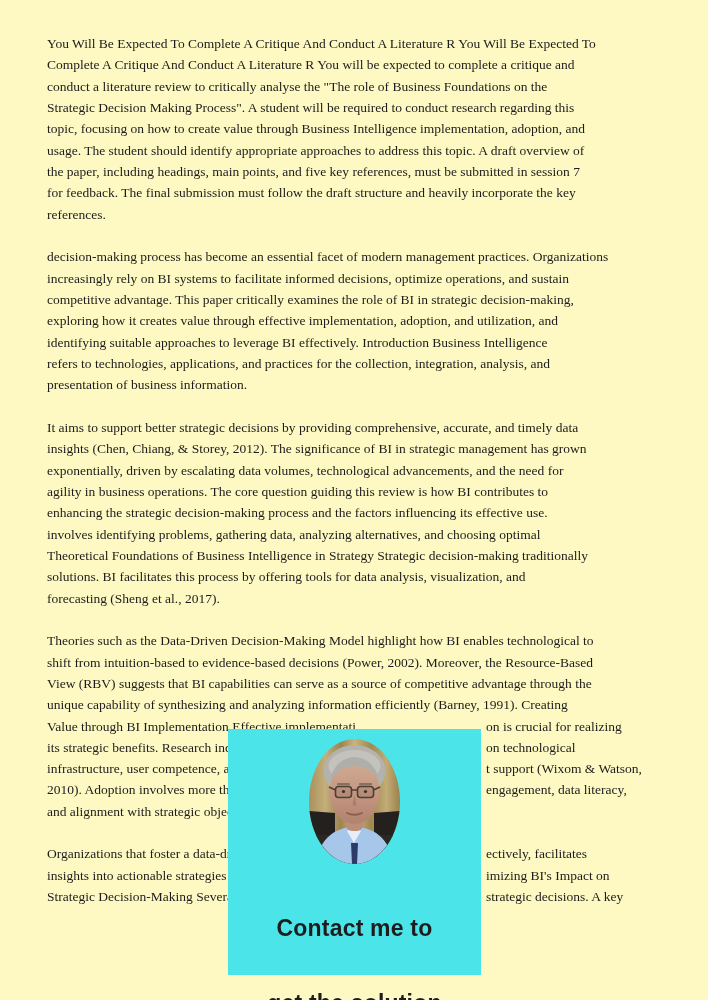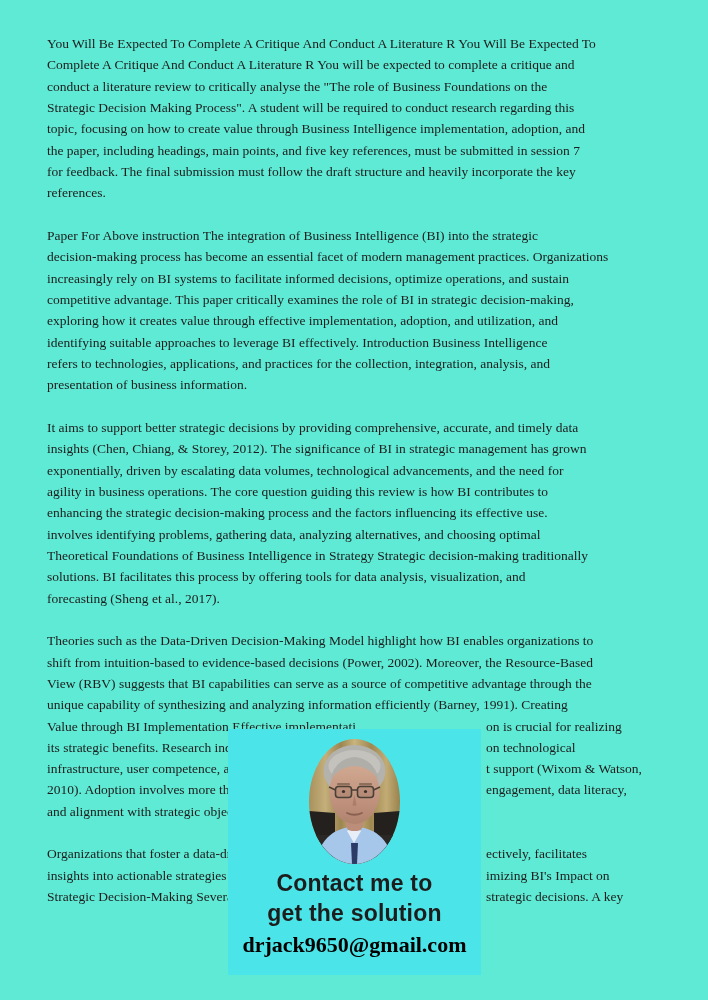--- a/index.html
+++ b/index.html
@@ -50,20 +50,21 @@
   #overlay {
     position: absolute;
     left: 228px;
     top: 729px;
     width: 253px;
     height: 246px;
     z-index: 5;
     display: flex;
     flex-direction: column;
     align-items: center;
+    gap: 45px;
   }
   .photo-oval {
     width: 91px;
     height: 125px;
     margin-top: 10px;
     border-radius: 50% / 50%;
     overflow: hidden;
     flex: none;
   }
   .photo-oval svg { display: block; }
@@ -81,56 +82,56 @@
     font-weight: 700;
     font-size: 22px;
     line-height: 27px;
     margin-top: 3px;
     text-align: left;
   }
 </style>
 </head>
 <body>
 
-<div id="page" style="background: #5eead4;">
+<div id="page" style="background: #fef9c3;">
 
   <div id="doc" style="color: rgb(28, 28, 28);">
       <div class="para">
         <div class="line"><span class="full">You Will Be Expected To Complete A Critique And Conduct A Literature R You Will Be Expected To</span></div>
         <div class="line"><span class="full">Complete A Critique And Conduct A Literature R You will be expected to complete a critique and</span></div>
         <div class="line"><span class="full">conduct a literature review to critically analyse the "The role of Business Foundations on the</span></div>
         <div class="line"><span class="full">Strategic Decision Making Process". A student will be required to conduct research regarding this</span></div>
         <div class="line"><span class="full">topic, focusing on how to create value through Business Intelligence implementation, adoption, and</span></div>
+        <div class="line"><span class="full">usage. The student should identify appropriate approaches to address this topic. A draft overview of</span></div>
         <div class="line"><span class="full">the paper, including headings, main points, and five key references, must be submitted in session 7</span></div>
         <div class="line"><span class="full">for feedback. The final submission must follow the draft structure and heavily incorporate the key</span></div>
         <div class="line"><span class="full">references.</span></div>
       </div>
       <div class="para">
-        <div class="line"><span class="full">Paper For Above instruction The integration of Business Intelligence (BI) into the strategic</span></div>
         <div class="line"><span class="full">decision-making process has become an essential facet of modern management practices. Organizations</span></div>
         <div class="line"><span class="full">increasingly rely on BI systems to facilitate informed decisions, optimize operations, and sustain</span></div>
         <div class="line"><span class="full">competitive advantage. This paper critically examines the role of BI in strategic decision-making,</span></div>
         <div class="line"><span class="full">exploring how it creates value through effective implementation, adoption, and utilization, and</span></div>
         <div class="line"><span class="full">identifying suitable approaches to leverage BI effectively. Introduction Business Intelligence</span></div>
         <div class="line"><span class="full">refers to technologies, applications, and practices for the collection, integration, analysis, and</span></div>
         <div class="line"><span class="full">presentation of business information.</span></div>
       </div>
       <div class="para">
         <div class="line"><span class="full">It aims to support better strategic decisions by providing comprehensive, accurate, and timely data</span></div>
         <div class="line"><span class="full">insights (Chen, Chiang, &amp; Storey, 2012). The significance of BI in strategic management has grown</span></div>
         <div class="line"><span class="full">exponentially, driven by escalating data volumes, technological advancements, and the need for</span></div>
         <div class="line"><span class="full">agility in business operations. The core question guiding this review is how BI contributes to</span></div>
         <div class="line"><span class="full">enhancing the strategic decision-making process and the factors influencing its effective use.</span></div>
         <div class="line"><span class="full">involves identifying problems, gathering data, analyzing alternatives, and choosing optimal</span></div>
         <div class="line"><span class="full">Theoretical Foundations of Business Intelligence in Strategy Strategic decision-making traditionally</span></div>
         <div class="line"><span class="full">solutions. BI facilitates this process by offering tools for data analysis, visualization, and</span></div>
         <div class="line"><span class="full">forecasting (Sheng et al., 2017).</span></div>
       </div>
       <div class="para">
-        <div class="line"><span class="full">Theories such as the Data-Driven Decision-Making Model highlight how BI enables organizations to</span></div>
+        <div class="line"><span class="full">Theories such as the Data-Driven Decision-Making Model highlight how BI enables technological to</span></div>
         <div class="line"><span class="full">shift from intuition-based to evidence-based decisions (Power, 2002). Moreover, the Resource-Based</span></div>
         <div class="line"><span class="full">View (RBV) suggests that BI capabilities can serve as a source of competitive advantage through the</span></div>
         <div class="line"><span class="full">unique capability of synthesizing and analyzing information efficiently (Barney, 1991). Creating</span></div>
         <div class="line"><span class="lft">Value through BI Implementation Effective implementati</span><span class="rgt">on is crucial for realizing</span></div>
         <div class="line"><span class="lft">its strategic benefits. Research indicates success depends </span><span class="rgt">on technological</span></div>
         <div class="line"><span class="lft">infrastructure, user competence, and strong managemen</span><span class="rgt">t support (Wixom &amp; Watson,</span></div>
         <div class="line"><span class="lft">2010). Adoption involves more than technical rollout; it requires user </span><span class="rgt">engagement, data literacy,</span></div>
         <div class="line"><span class="lft">and alignment with strategic objectives.</span></div>
       </div>
       <div class="para">

